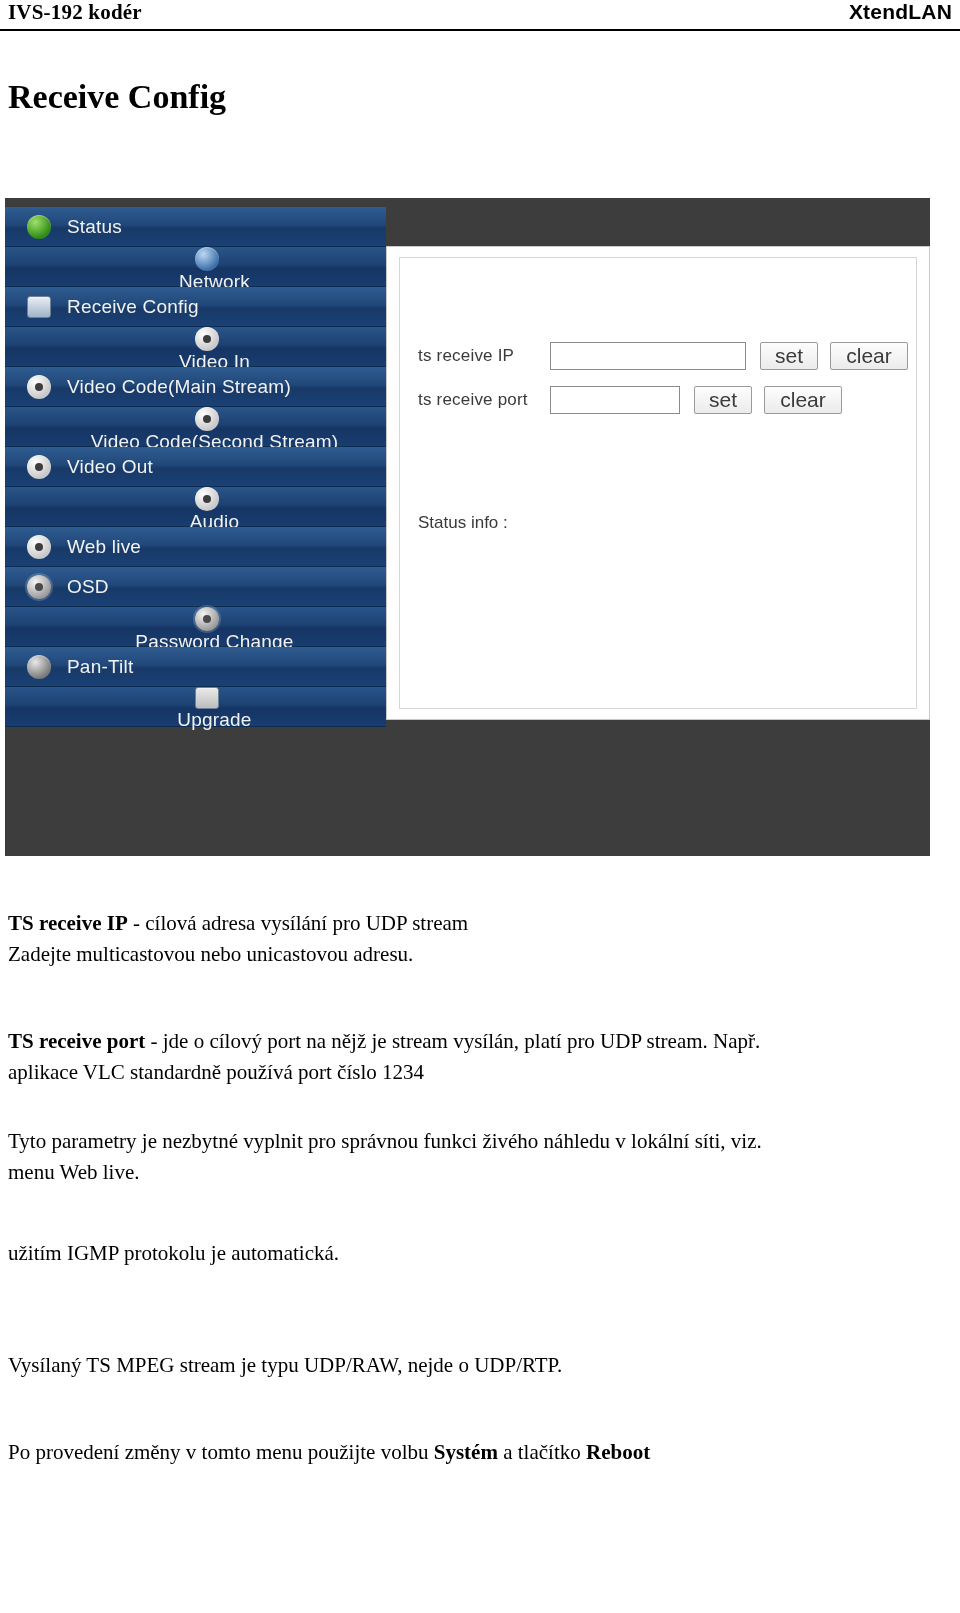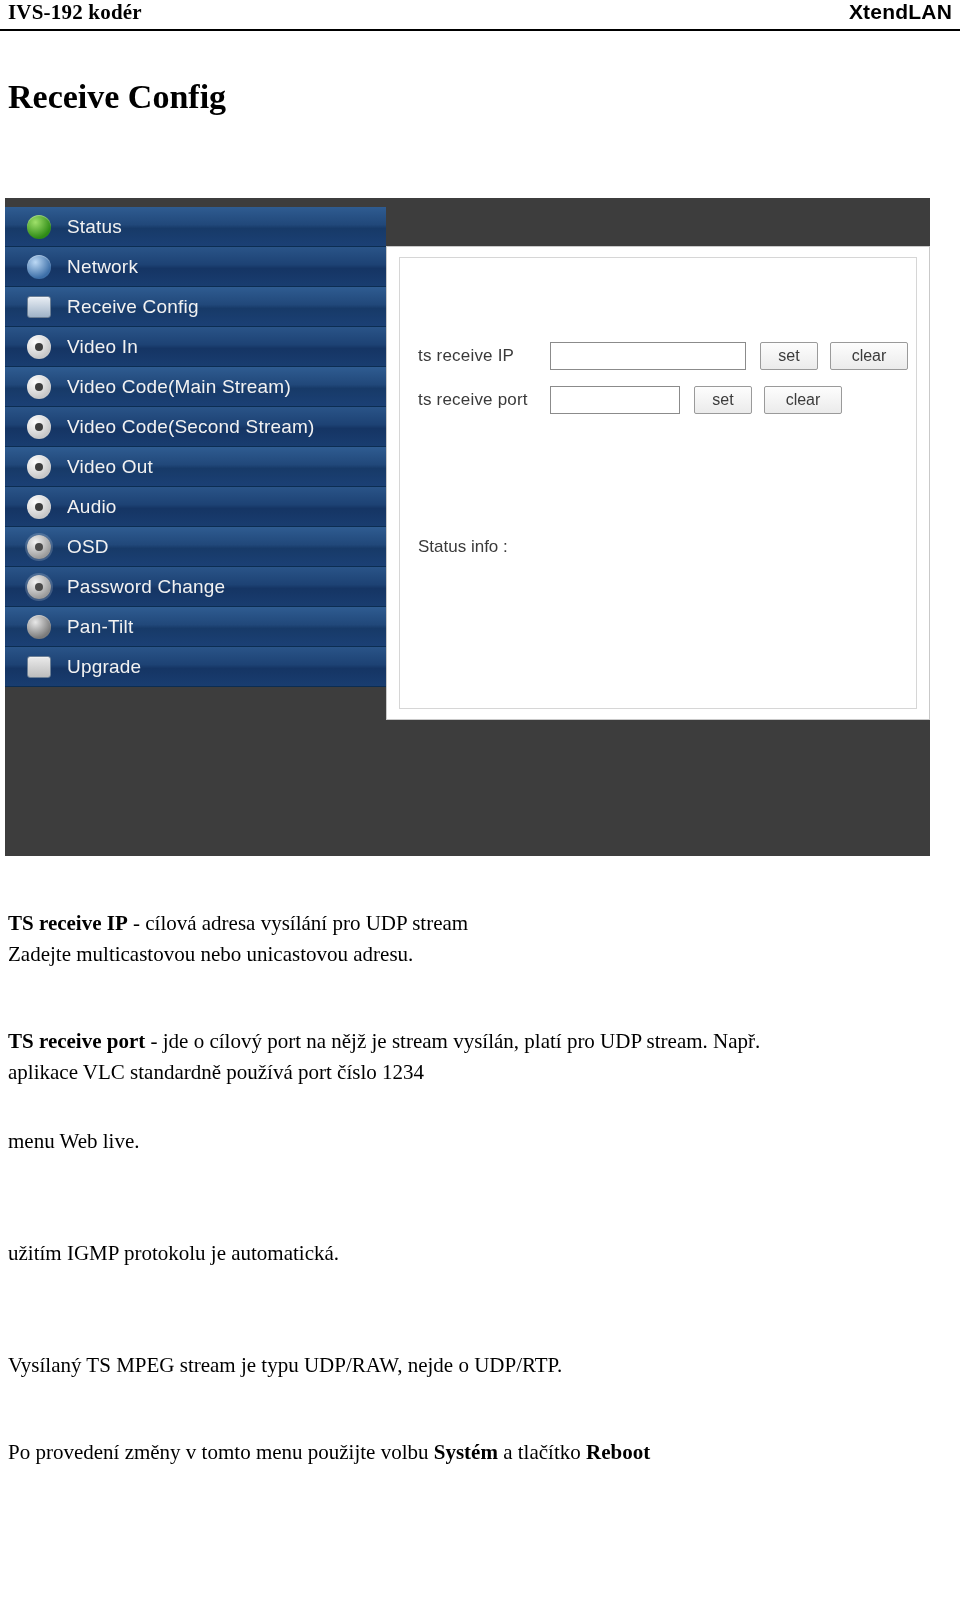--- a/index.html
+++ b/index.html
@@ -113,20 +113,21 @@
     width: 381px;
     box-sizing: border-box;
     border-bottom: 1px solid #0c2d52;
     background: linear-gradient(to bottom, #2f5c91 0%, #21487a 45%, #173a68 55%, #1b4075 100%);
     display: flex;
     align-items: center;
     padding-left: 22px;
   }
   .side-item.alt {
     background: linear-gradient(to bottom, #2a5488 0%, #1d4274 45%, #153564 55%, #193d70 100%);
+    flex-direction: column;
   }
   .side-label {
     font-family: "Liberation Sans", sans-serif;
     font-size: 19px;
     color: #f2f2f2;
     margin-left: 16px;
     letter-spacing: 0.2px;
   }
   .side-ico {
     width: 24px;
@@ -186,21 +187,21 @@
     border: 1px solid #8b8b8b;
     box-sizing: border-box;
     height: 28px;
   }
   .btn {
     height: 28px;
     border: 1px solid #9a9a9a;
     border-radius: 2px;
     background: linear-gradient(to bottom, #fdfdfd, #ebebeb);
     font-family: "Liberation Sans", sans-serif;
-    font-size: 16px;
+    font-size: 21px;
     color: #3b3b3b;
     display: flex;
     align-items: center;
     justify-content: center;
     box-sizing: border-box;
     cursor: pointer;
   }
   .status-info {
     position: absolute;
     left: 30px;
@@ -258,21 +259,21 @@
         <div class="btn" style="width:78px; margin-left:12px;">clear</div>
       </div>
 
       <div class="form-row" style="left:18px; top:128px;">
         <div class="form-label" style="width:128px;">ts receive port</div>
         <input class="txt-input" style="width: 130px; margin-left: 4px;" type="text" value="">
         <div class="btn" style="width:58px; margin-left:14px;">set</div>
         <div class="btn" style="width:78px; margin-left:12px;">clear</div>
       </div>
 
-      <div class="status-info" style="left:18px; top:255px;margin-top:24px;">Status info :</div>
+      <div class="status-info" style="left:18px; top:255px;">Status info :</div>
     </div>
   </div>
 
   <div class="sidebar">
     <div class="side-item">
       <span class="side-ico ico-green"></span>
       <span class="side-label">Status</span>
     </div>
     <div class="side-item alt">
       <span class="side-ico ico-blue"></span>
@@ -294,20 +295,24 @@
       <span class="side-ico ico-white ico-dot"></span>
       <span class="side-label">Video Code(Second Stream)</span>
     </div>
     <div class="side-item">
       <span class="side-ico ico-white ico-dot"></span>
       <span class="side-label">Video Out</span>
     </div>
     <div class="side-item alt">
       <span class="side-ico ico-white ico-dot"></span>
       <span class="side-label">Audio</span>
+    </div>
+    <div class="side-item">
+      <span class="side-ico ico-white ico-dot"></span>
+      <span class="side-label">Web live</span>
     </div>
     <div class="side-item">
       <span class="side-ico ico-gear"></span>
       <span class="side-label">OSD</span>
     </div>
     <div class="side-item alt">
       <span class="side-ico ico-gear"></span>
       <span class="side-label">Password Change</span>
     </div>
     <div class="side-item">
@@ -329,20 +334,21 @@
 </div>
 
 <div class="body-text" style="top:1026px;">
   <p class="para">
     <span class="b">TS receive port</span><span> -  jde o cílový port na nějž je stream vysílán, platí pro UDP stream. Např.</span>
   </p>
   <p class="para">aplikace VLC standardně používá port číslo 1234</p>
 </div>
 
 <div class="body-text" style="top:1126px;">
+  <p class="para">Tyto parametry je nezbytné vyplnit pro správnou funkci živého náhledu v lokální síti, viz.</p>
   <p class="para">menu Web live.</p>
 </div>
 
 <div class="body-text" style="top:1238px;">
   <p class="para">užitím IGMP protokolu je automatická.</p>
 </div>
 
 <div class="body-text" style="top:1350px;">
   <p class="para">Vysílaný TS MPEG stream je typu UDP/RAW, nejde o UDP/RTP.</p>
 </div>

